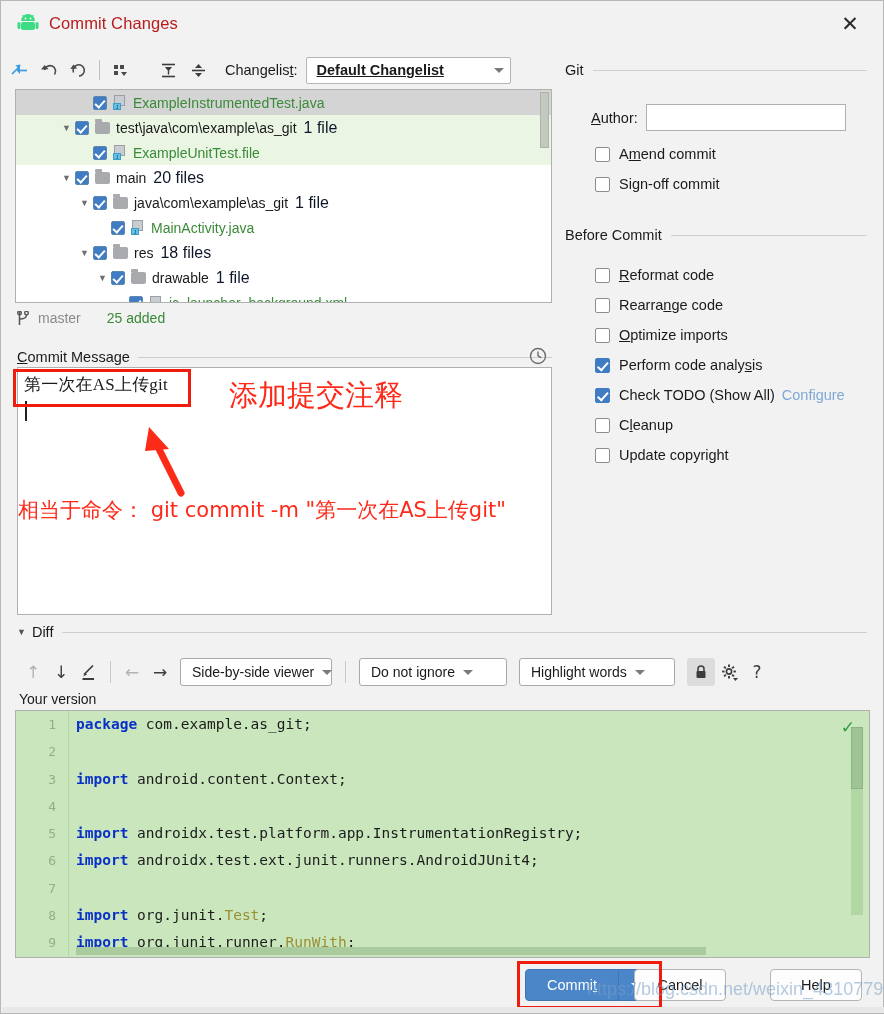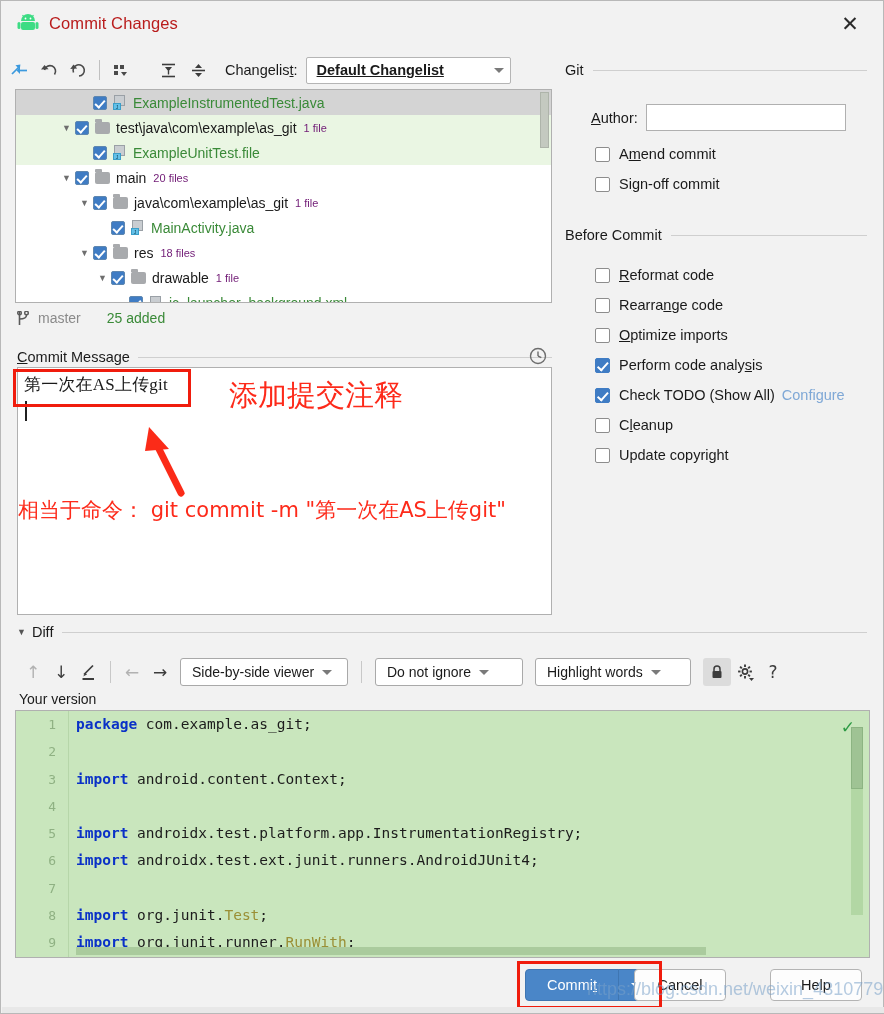--- a/index.html
+++ b/index.html
@@ -158,21 +158,21 @@
     width: 14px; height: 15px; flex: 0 0 14px; margin-right: 6px;
     position: relative;
   }
   .xml-ico .pg {
     position: absolute; left: 1px; top: 1px;
     width: 11px; height: 12px; background: #c9cdd1;
     border: 1px solid #9aa0a6; box-sizing: border-box;
   }
   .fname  { color: #3a8a38; font-size: 14px; }
   .dname  { color: #1a1a1a; font-size: 14px; }
-  .cnt    { color: #701a75; font-size: 11px; margin-left: 7px; }
+  .cnt    { color: #0f172a; font-size: 16px; margin-left: 7px; }
   .tree-scroll {
     position: absolute; right: 2px; top: 2px;
     width: 9px; height: 56px; background: #c4c9c0;
     border: 1px solid #aeb4aa; box-sizing: border-box;
   }
 
   
   .branchline {
     position: absolute; left: 16px; top: 306px;
     height: 22px; display: flex; align-items: center;
@@ -661,21 +661,21 @@
     <div class="dt-ico">
       <svg width="19" height="19" viewBox="0 0 19 19">
         <line x1="4" y1="11.5" x2="13" y2="2.5" stroke="#3c3c3c" stroke-width="1.7"></line>
         <polygon points="3,13.5 5.5,10 7,11.5" fill="#3c3c3c"></polygon>
         <line x1="2.5" y1="16" x2="14" y2="16" stroke="#3c3c3c" stroke-width="2"></line>
       </svg>
     </div>
     <div class="dt-sep"></div>
     <div class="dt-ico dim">←</div>
     <div class="dt-ico">→</div>
-    <div class="dt-combo" style="width:168px">
+    <div class="dt-combo" style="width:152px">
       <span class="val">Side-by-side viewer</span>
       <span class="caret"></span>
     </div>
     <div class="dt-sep"></div>
     <div class="dt-combo" style="width:148px">
       <span class="val">Do not ignore</span>
       <span class="caret"></span>
     </div>
     <div class="dt-combo" style="width:156px">
       <span class="val">Highlight words</span>

